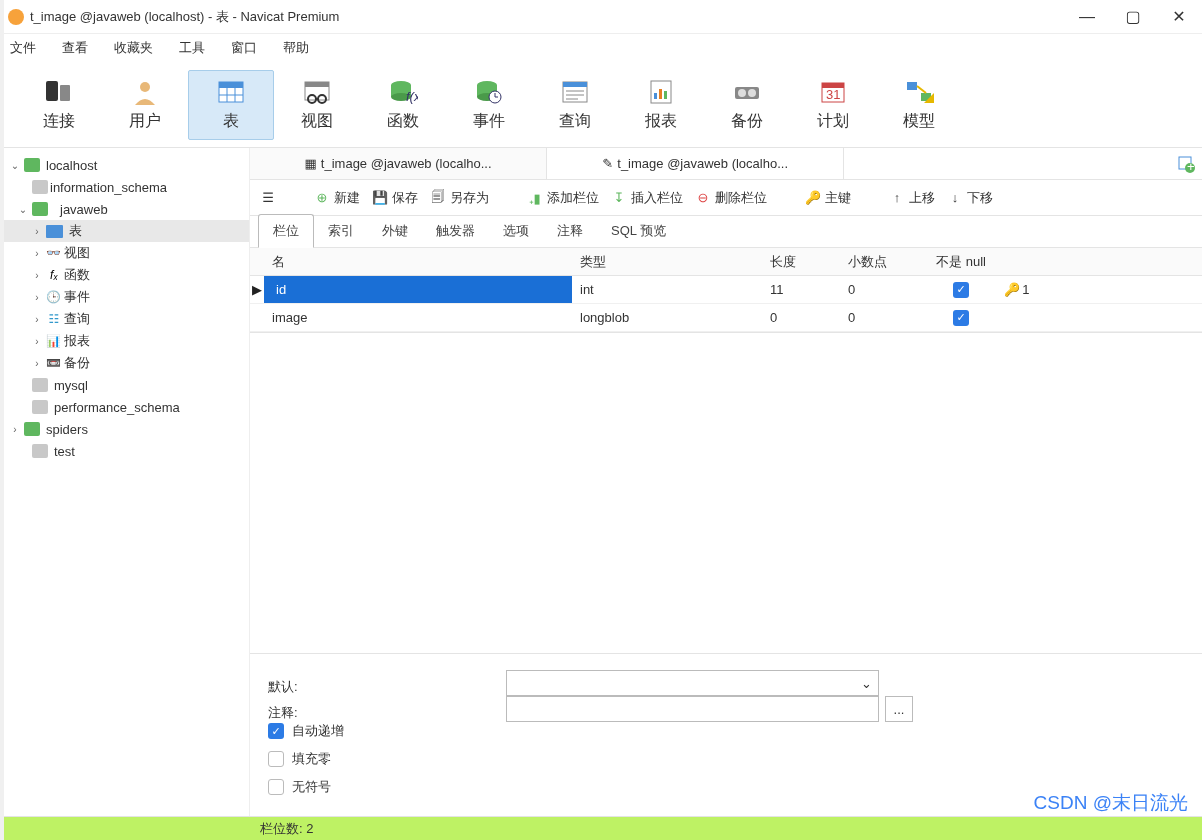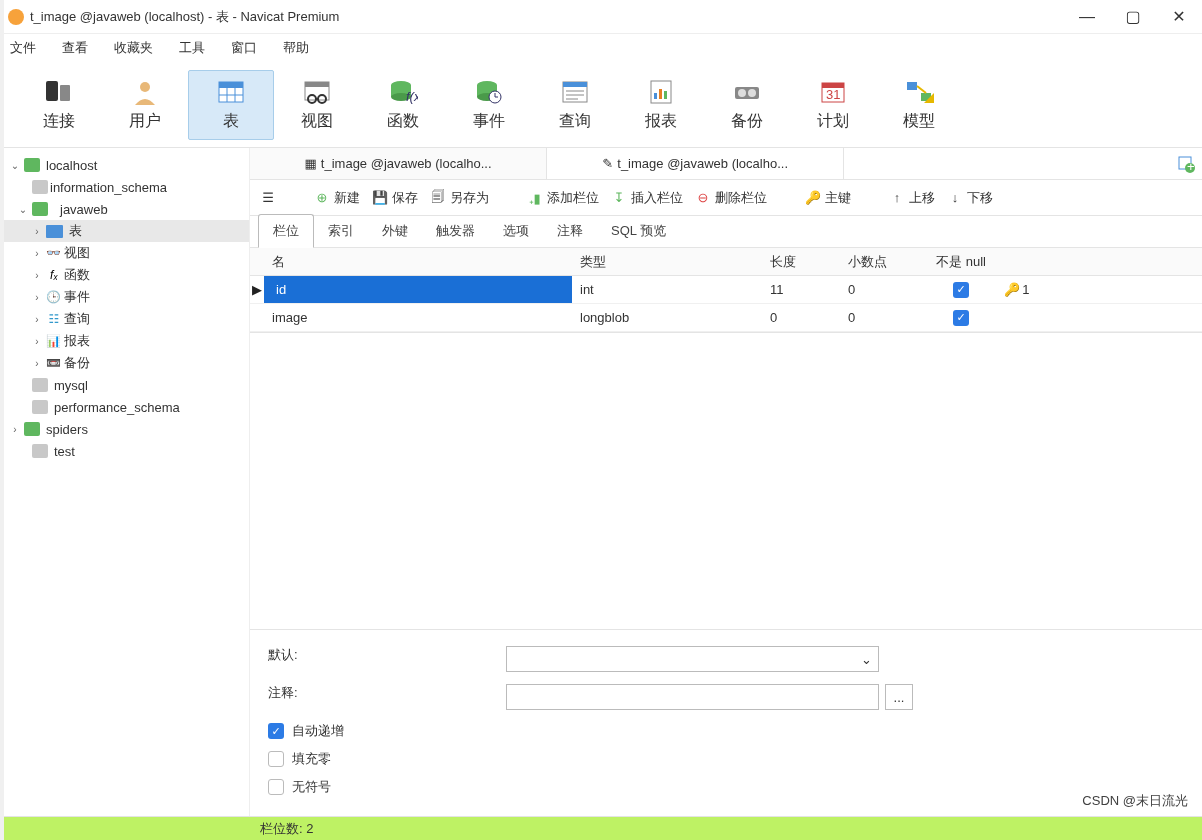--- a/index.html
+++ b/index.html
@@ -57,30 +57,30 @@
 .c-name { width:308px; } .c-type { width:190px; } .c-len { width:78px; } .c-dec { width:78px; } .c-nn { width:78px; display:flex; justify-content:center; } .c-k { width:60px; display:flex; align-items:center; gap:2px; }
 .gr.sel .c-name { background:#1a6fd6; color:#fff; height:100%; display:flex; align-items:center; padding-left:12px; }
 .chk { width:16px; height:16px; border-radius:3px; display:inline-flex; align-items:center; justify-content:center; color:#fff; font-size:11px; }
 .chk.on { background:#2c7be5; }
 .chk.off { border:1px solid #bbb; }
 .key { color:#e6b800; }
 
 .midblank { flex:1; }
 
 .props { padding:16px 18px 10px; border-top:1px solid #e4e4e4; }
-.prow { display:flex; align-items:flex-start; margin-bottom:12px; }
+.prow { display:flex; align-items:flex-end; }
 .prow .pl { width:238px; }
 .psel { width:373px; height:26px; border:1px solid #bbb; background:#fff; display:flex; align-items:center; justify-content:flex-end; padding-right:6px; color:#666; }
 .ptxt { width:373px; height:26px; border:1px solid #bbb; }
 .pbtn { width:28px; height:26px; border:1px solid #bbb; margin-left:6px; display:flex; align-items:center; justify-content:center; }
 .pck { display:flex; align-items:center; gap:8px; margin-bottom:10px; }
 
 .statusbar { height:24px; border-top:1px solid #e4e4e4; display:flex; align-items:center; padding-left:260px; font-size:12px; color:#555; background:#bef264; }
 
-.watermark { position:absolute; right:14px; bottom:30px; color:#404040; font-size:13px; }
+.watermark { position:absolute; right:14px; bottom:24px; color:#3b82f6; font-size:19px; }
 </style>
 </head>
 <body>
 <div class="gutter"></div>
 
 <div class="titlebar">
   <div class="ico"></div>
   <div class="title">t_image @javaweb (localhost) - 表 - Navicat Premium</div>
   <div class="ctl">
     <div>—</div>

